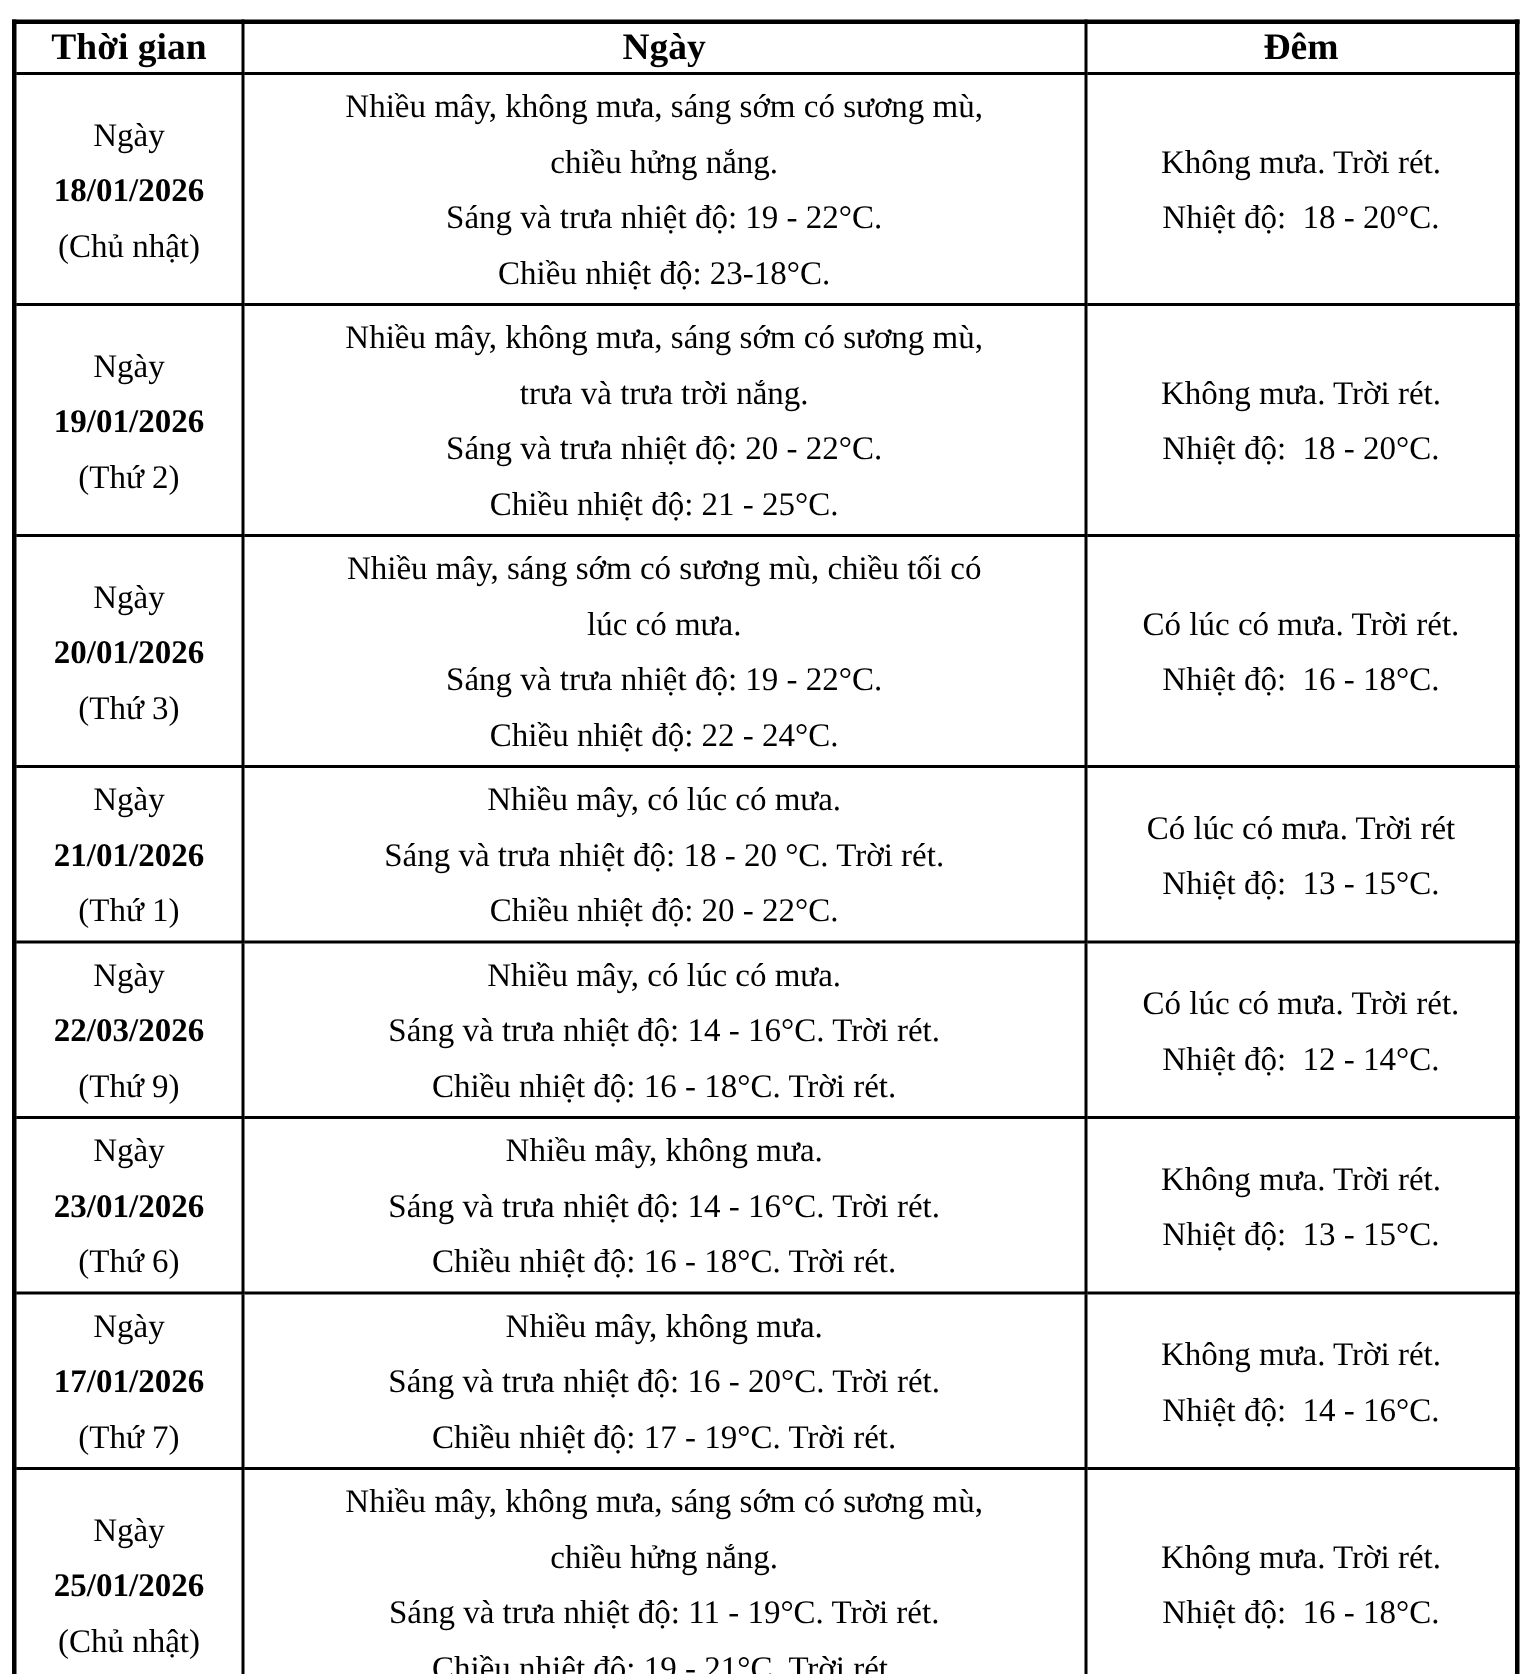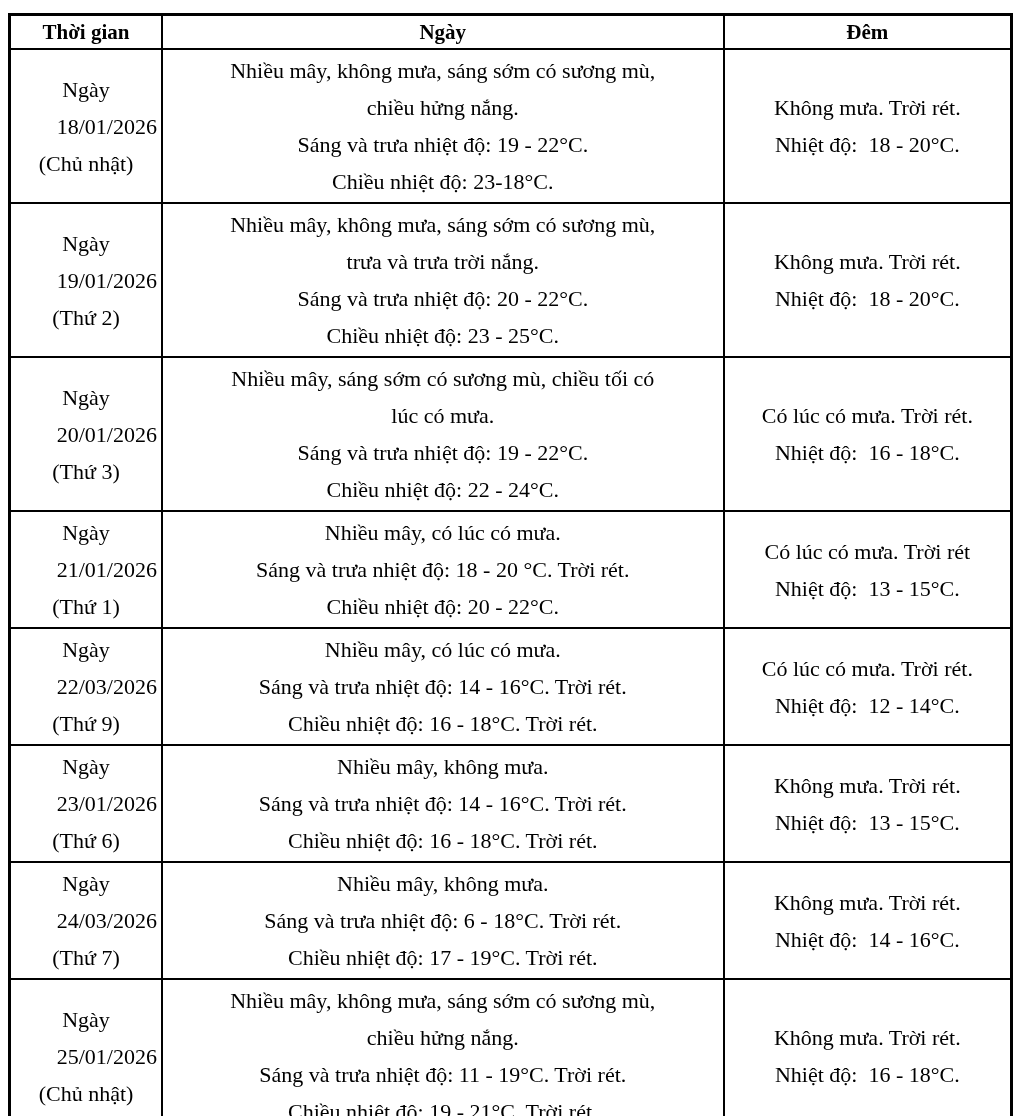--- a/index.html
+++ b/index.html
@@ -20,21 +20,21 @@
     width: 1005px;
     table-layout: fixed;
   }
   table.forecast, table.forecast th, table.forecast td {
     border: 2px solid #000000;
   }
   table.forecast {
     border-width: 3px;
   }
   th {
-    font-size: 21px;
+    font-size: 25px;
     font-weight: bold;
     height: 30px;
     line-height: 30px;
     text-align: center;
     vertical-align: middle;
     padding: 1px 2px;
   }
   td {
     font-size: 22px;
     line-height: 37px;
@@ -42,22 +42,21 @@
     vertical-align: middle;
     padding: 2px 4px;
   }
   col.c-time  { width: 152px; }
   col.c-day   { width: 560px; }
   col.c-night { width: 287px; }
   .line {
     white-space: pre-wrap;
   }
   .date-line {
-    font-weight: normal;
-    text-align: right;
+    font-weight: bold;
   }
 </style>
 </head>
 <body>
 
 <div class="page">
   <table class="forecast">
     <colgroup>
       <col class="c-time">
       <col class="c-day">
@@ -92,21 +91,21 @@
   <tr>
     <td class="time-cell">
       <div class="line">Ngày</div>
       <div class="line date-line">19/01/2026</div>
       <div class="line">(Thứ 2)</div>
     </td>
     <td class="day-cell">
             <div class="line">Nhiều mây, không mưa, sáng sớm có sương mù,</div>
             <div class="line">trưa và trưa trời nắng.</div>
             <div class="line">Sáng và trưa nhiệt độ: 20 - 22°C.</div>
-            <div class="line">Chiều nhiệt độ: 23 - 25°C.</div>
+            <div class="line">Chiều nhiệt độ: 21 - 25°C.</div>
           </td>
     <td class="night-cell">
             <div class="line">Không mưa. Trời rét.</div>
             <div class="line">Nhiệt độ:  18 - 20°C.</div>
           </td>
   </tr>
 
   <tr>
     <td class="time-cell">
       <div class="line">Ngày</div>
@@ -172,26 +171,26 @@
           </td>
     <td class="night-cell">
             <div class="line">Không mưa. Trời rét.</div>
             <div class="line">Nhiệt độ:  13 - 15°C.</div>
           </td>
   </tr>
 
   <tr>
     <td class="time-cell">
       <div class="line">Ngày</div>
-      <div class="line date-line">24/03/2026</div>
+      <div class="line date-line">17/01/2026</div>
       <div class="line">(Thứ 7)</div>
     </td>
     <td class="day-cell">
             <div class="line">Nhiều mây, không mưa.</div>
-            <div class="line">Sáng và trưa nhiệt độ: 6 - 18°C. Trời rét.</div>
+            <div class="line">Sáng và trưa nhiệt độ: 16 - 20°C. Trời rét.</div>
             <div class="line">Chiều nhiệt độ: 17 - 19°C. Trời rét.</div>
           </td>
     <td class="night-cell">
             <div class="line">Không mưa. Trời rét.</div>
             <div class="line">Nhiệt độ:  14 - 16°C.</div>
           </td>
   </tr>
 
   <tr>
     <td class="time-cell">

